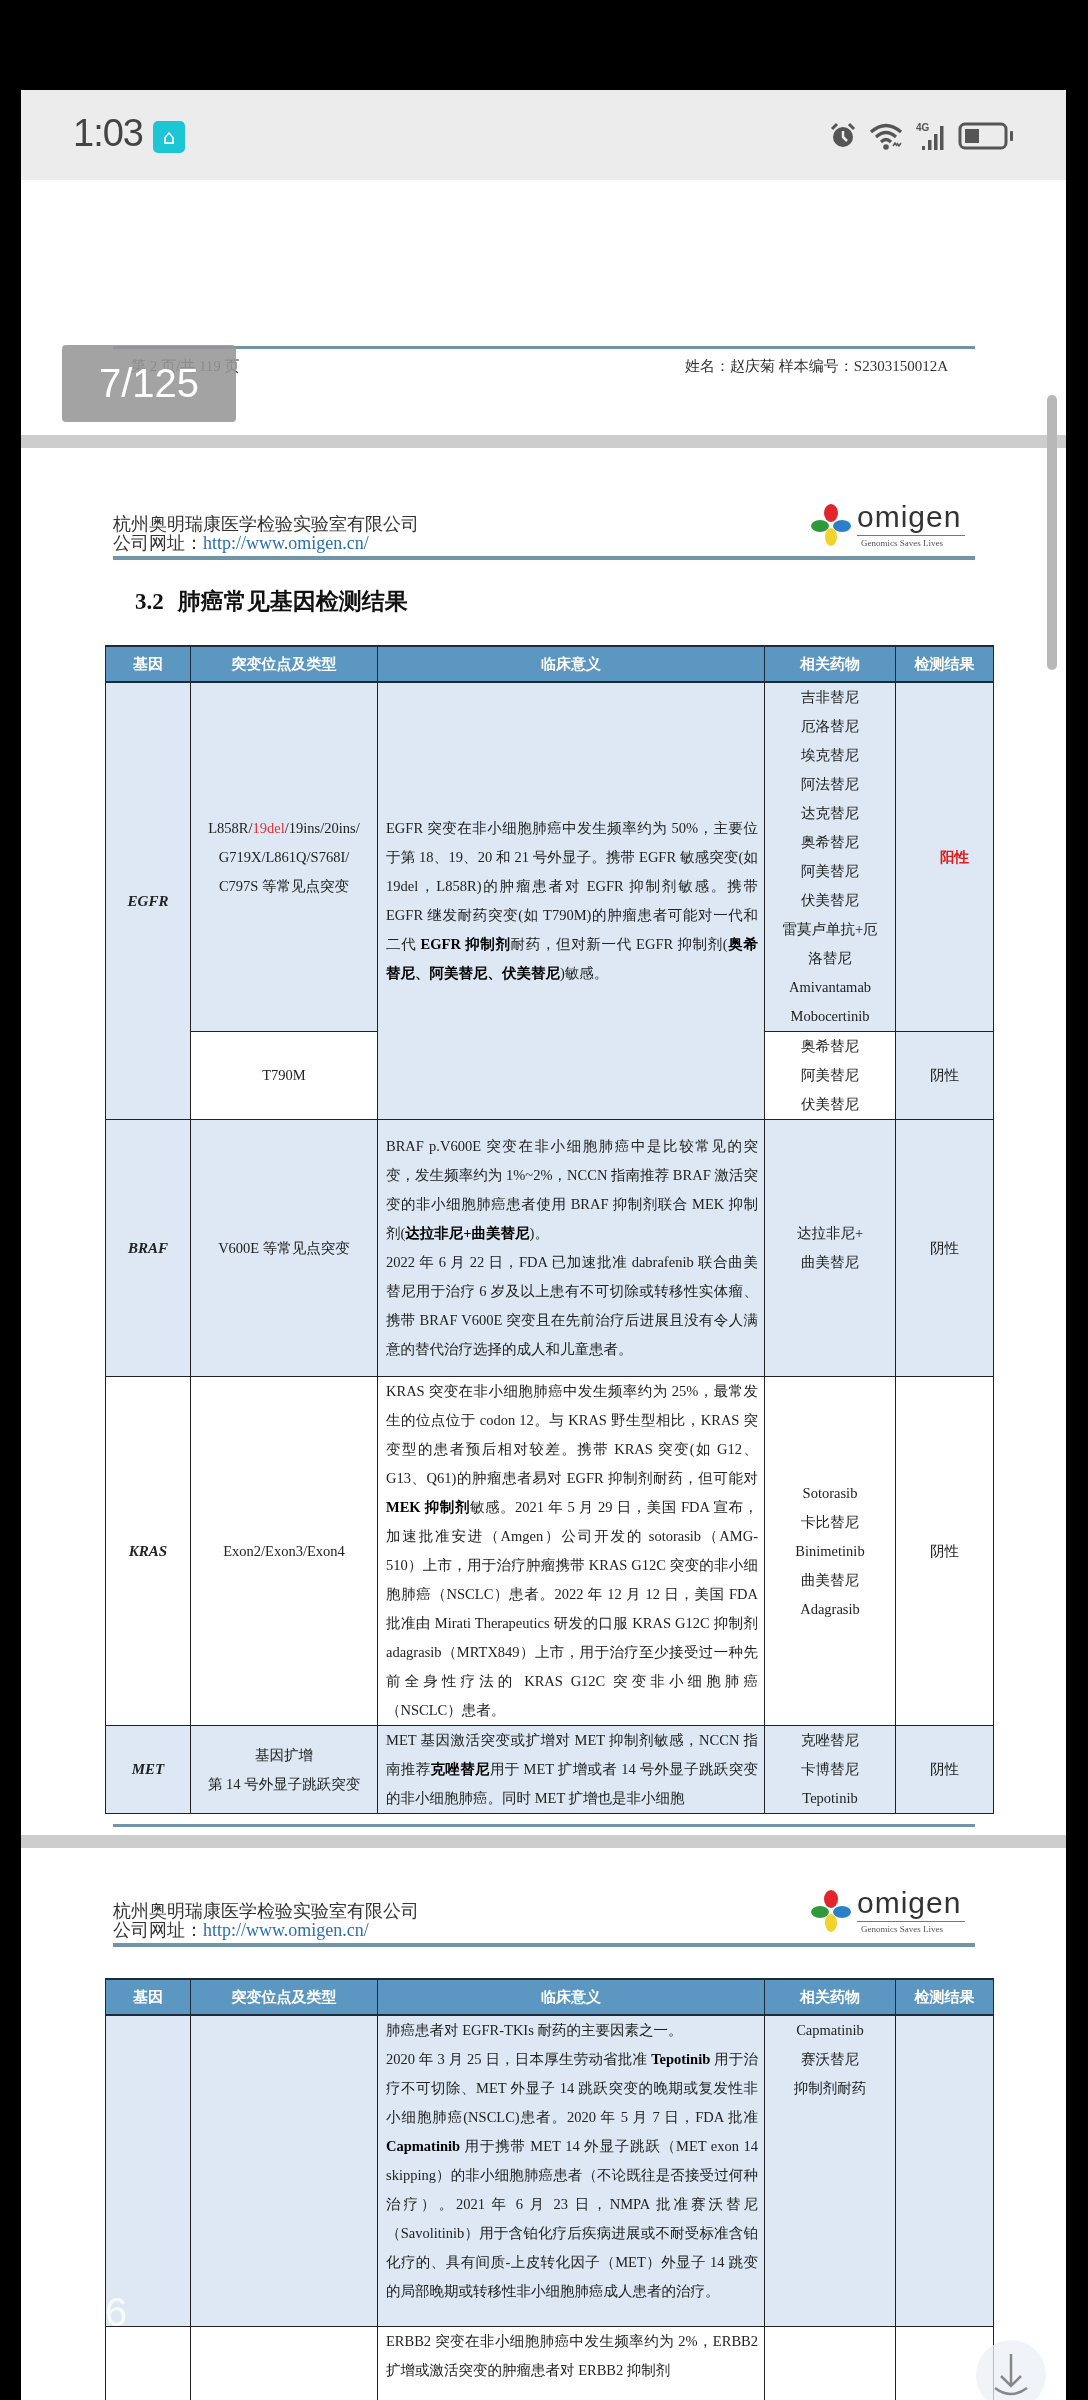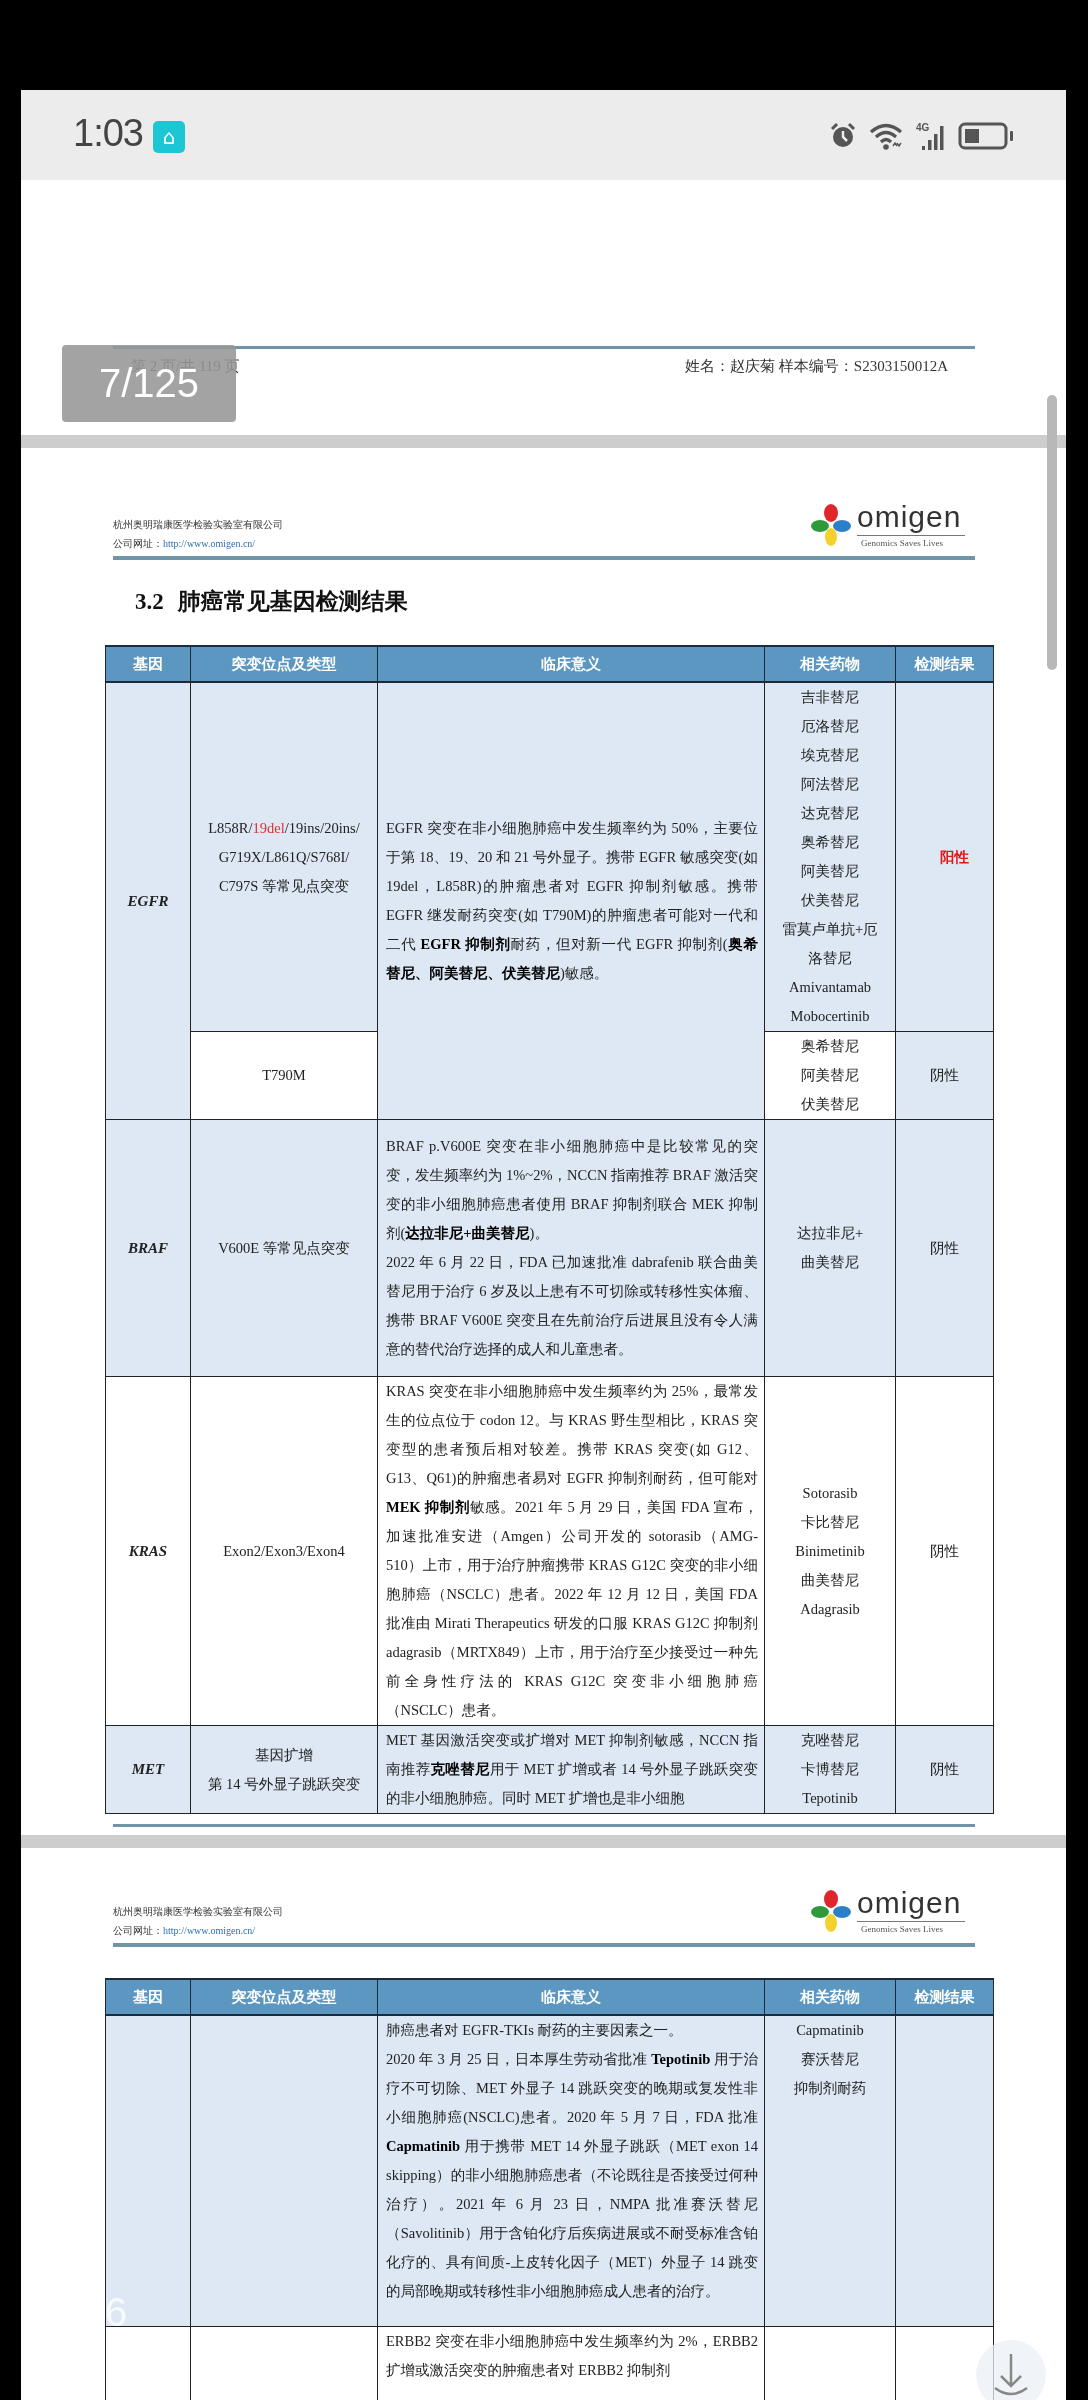--- a/index.html
+++ b/index.html
@@ -16,21 +16,21 @@
   .sb-icon { display: inline-block; }
 
   
   .pdf-page { position: absolute; left: 0; width: 1045px; background: #fff; }
   .gap { position: absolute; left: 0; width: 1045px; background: #cdcdcd; }
 
   .footer-line { position: absolute; left: 92px; width: 862px; height: 3px; background: #6f95a6; }
   .footer-left { position: absolute; left: 110px; font-size: 15px; color: #333; }
   .footer-right { position: absolute; right: 118px; font-size: 15px; color: #333; }
 
-  .hdr-company { position: absolute; left: 92px; font-size: 10px; color: #333; line-height: 19px; }
+  .hdr-company { position: absolute; left: 92px; font-size: 18px; color: #333; line-height: 19px; }
   .hdr-url-label { color: #333; }
   .hdr-url { color: #2a6fb0; }
   .hdr-line { position: absolute; left: 92px; width: 862px; height: 4px; background: #6f95a6; }
   .logo { position: absolute; left: 788px; width: 168px; height: 48px; }
   .logo-word { position: absolute; left: 48px; top: -4px; font-family: "Liberation Sans", "DejaVu Sans", sans-serif; font-size: 30px; color: #333; letter-spacing: 1px; }
   .logo-rule { position: absolute; left: 48px; top: 31px; width: 108px; height: 1px; background: #777; }
   .logo-tag { position: absolute; left: 52px; top: 34px; font-size: 9px; color: #555; }
 
   .section-title { position: absolute; left: 114px; font-size: 23px; font-weight: bold; color: #111; font-family: "DejaVu Sans", sans-serif; }
   .section-title .num { font-family: "Liberation Serif", serif; margin-right: 14px; }

